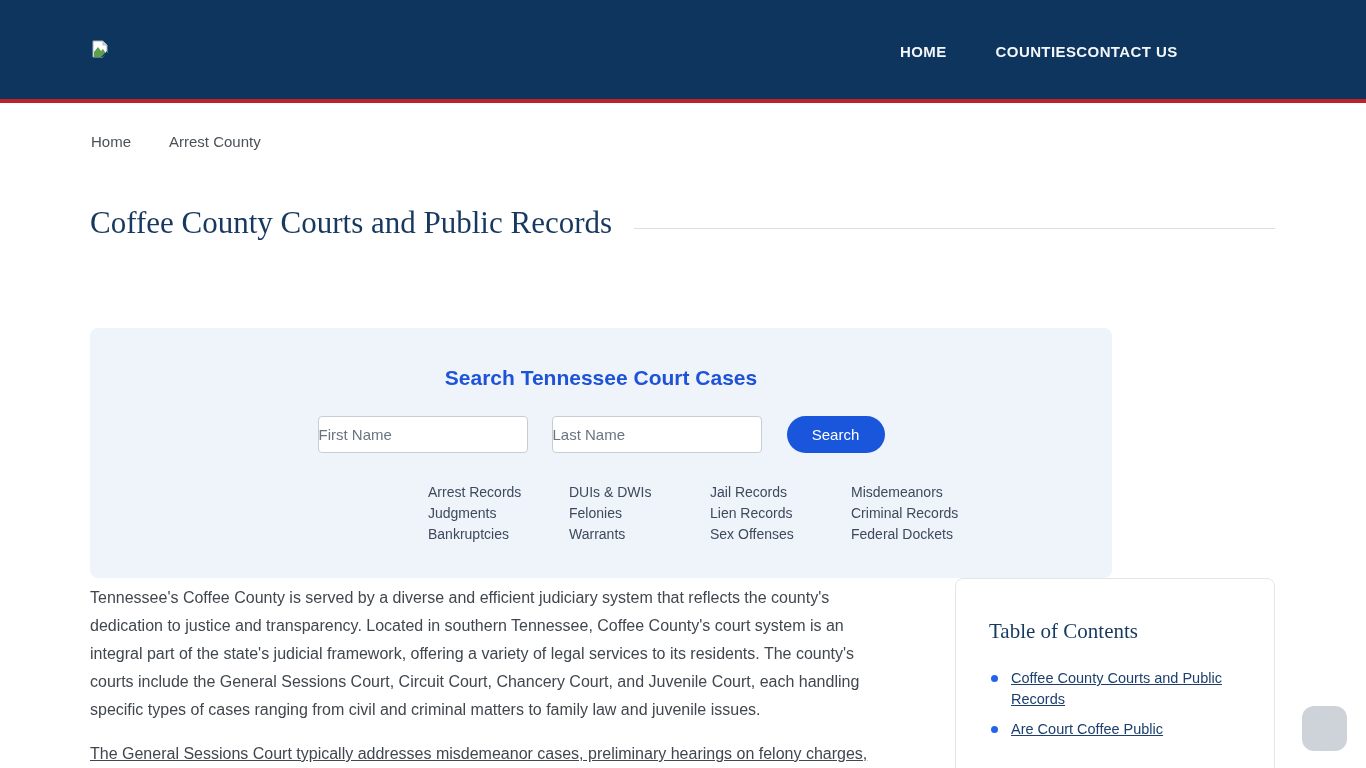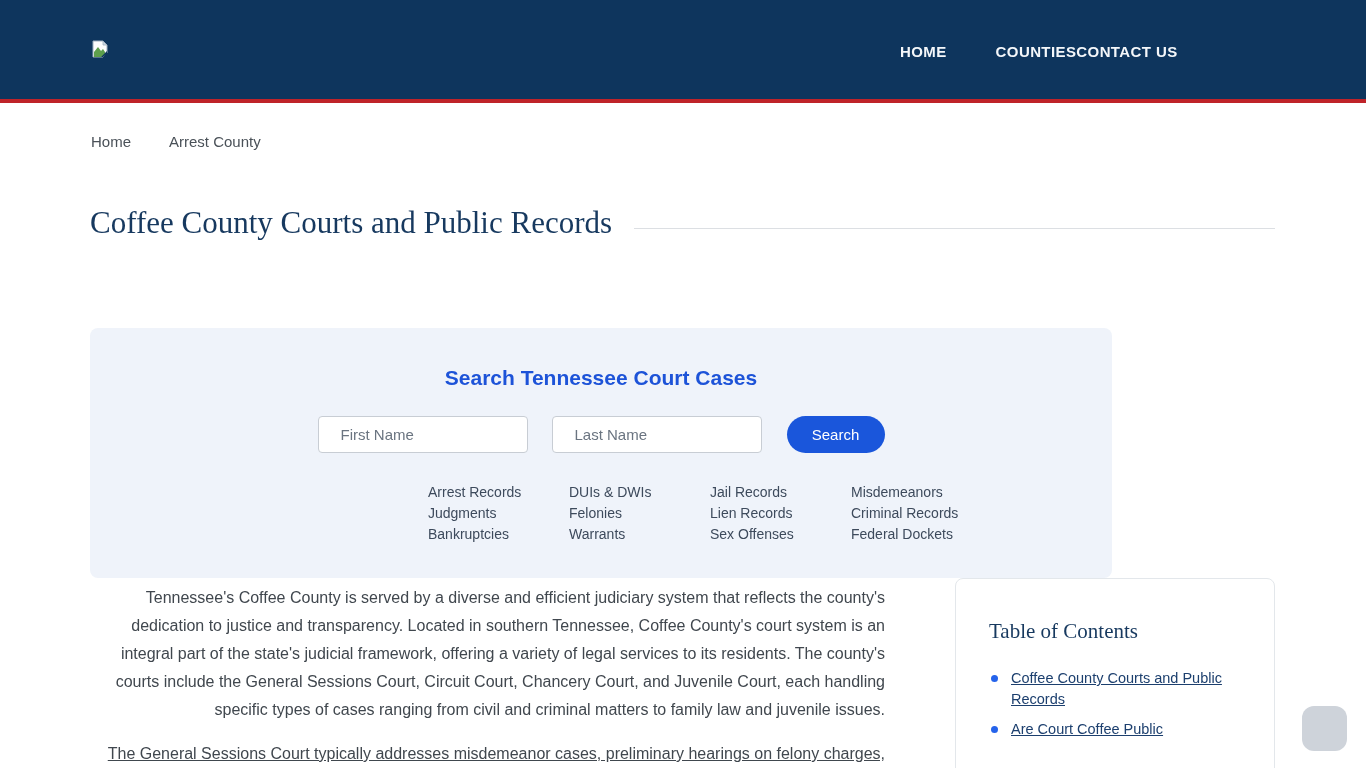--- a/index.html
+++ b/index.html
@@ -26,35 +26,35 @@
   .page-title { font-family:"Liberation Serif", serif; font-size:31px; font-weight:400;
                 color:#17395f; white-space:nowrap; }
   .title-rule { flex:1; height:1px; background:#dcdfe3; margin-left:22px; margin-top:10px; }
 
   
   .search-panel { position:absolute; left:90px; top:280px; width:1022px; height:250px;
                   background:#eff3fa; border-radius:8px;margin-top:48px; }
   .search-heading { text-align:center; margin-top:38px; font-size:21px; font-weight:700; color:#1d53d8; }
   .search-form { display:flex; justify-content:center; align-items:center; margin-top:26px; }
   .search-form input { width:210px; height:37px; background:#ffffff; border:1px solid #c8cdd4;
-                       border-radius:4px; padding:0 22px; font-size:15px; color:#1f2733;
+                       border-radius:4px; padding:0 0; font-size:15px; color:#1f2733;
                        font-family:"Liberation Sans", sans-serif; outline:none; }
   .search-form input::placeholder { color:#6a7480; opacity:1; }
   .search-form input + input { margin-left:24px; }
   .search-btn { width:98px; height:37px; margin-left:25px; background:#1a56db; color:#ffffff;
                 border:none; border-radius:18.5px; font-size:15px; cursor:pointer;
                 font-family:Liberation Sans, sans-serif; }
   .search-cats { display:flex; margin-top:29px; margin-left:338px; }
   .cat-col { width:141px; }
   .cat-col div { font-size:14px; line-height:21px; color:#3d4a5c; }
 
   
   .content { position:absolute; left:90px; top:578px; width:1185px; display:flex; }
   .article { width:795px; }
-  .article p { font-size:16px; line-height:28px; color:#40474e; margin-top:6px;text-align:right; }
+  .article p { font-size:16px; line-height:28px; color:#40474e; margin-top:6px; }
   .article p + p { margin-top:16px;text-decoration:underline; }
 
   
   .toc-card { width:320px; margin-left:70px; background:#ffffff; border:1px solid #e3e7eb;
               border-radius:8px; padding:40px 33px 40px 33px; height:320px; }
   .toc-title { font-family:"Liberation Serif", serif; font-size:21px; font-weight:400;
                color:#17395f; }
   .toc-list { list-style:none; margin-top:24px; }
   .toc-list li { position:relative; padding-left:22px; margin-bottom:9px;
                  font-size:14.5px; line-height:21px; }

